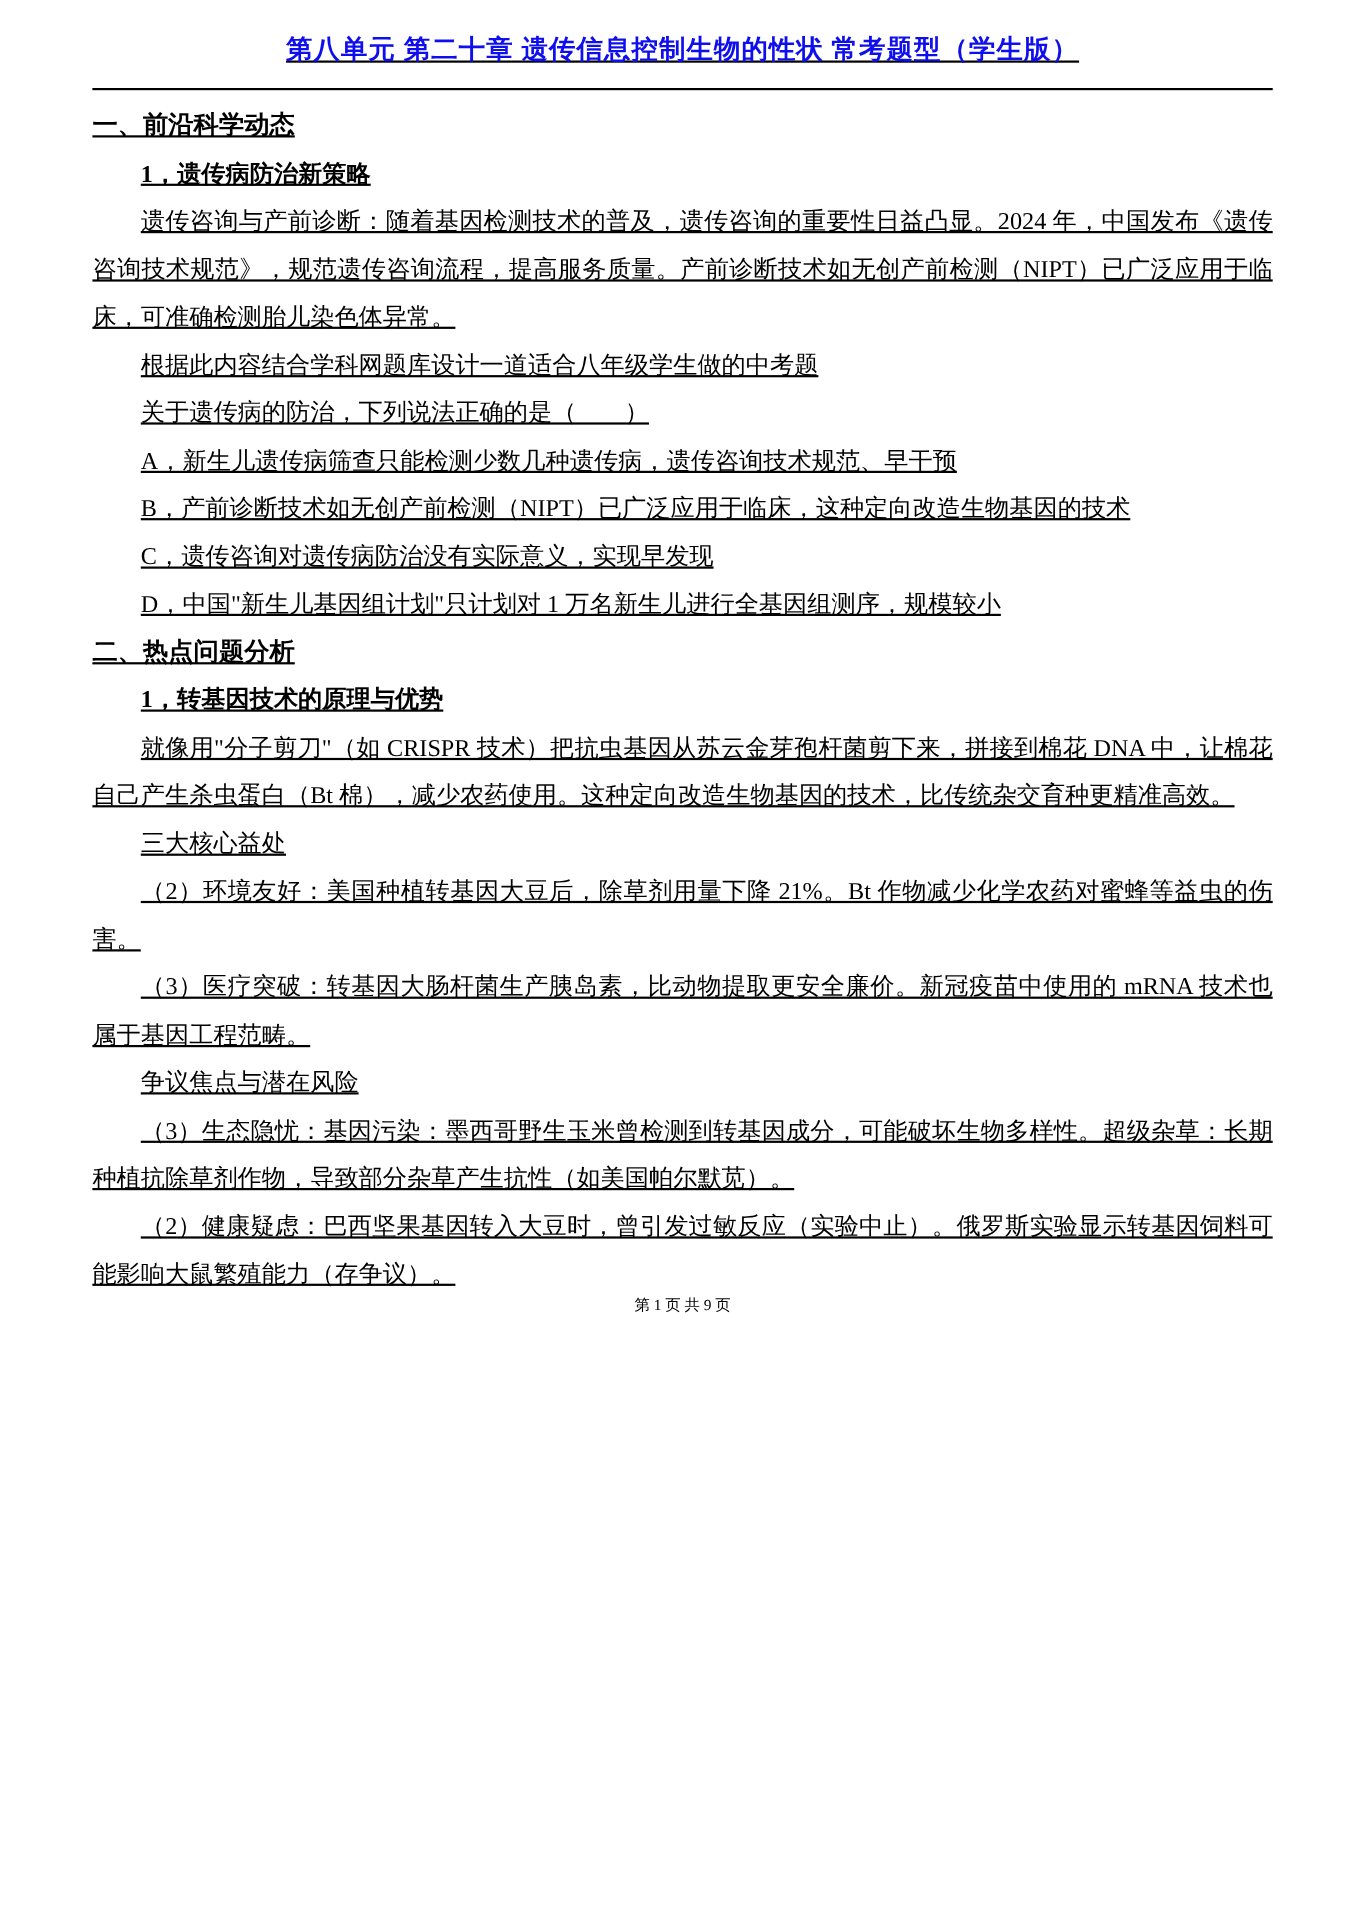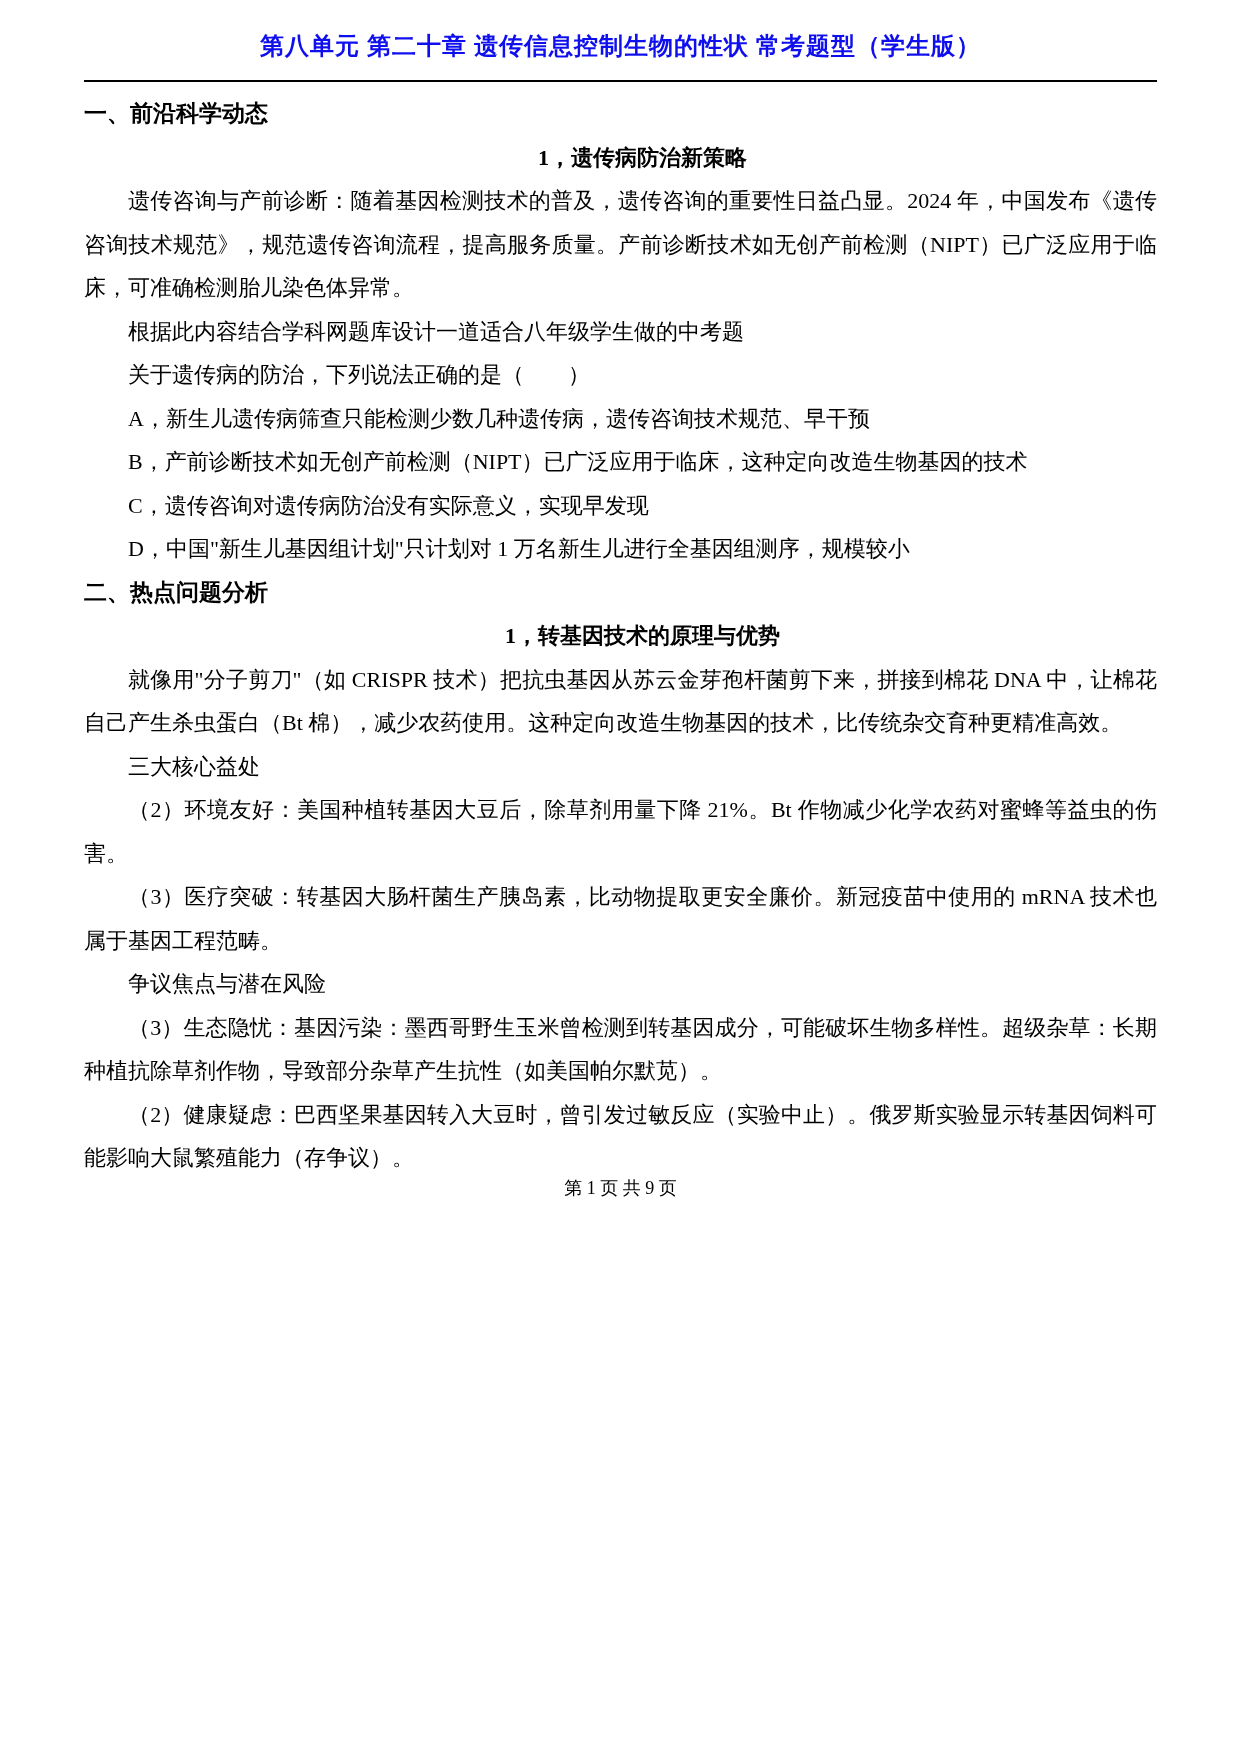--- a/index.html
+++ b/index.html
@@ -11,20 +11,21 @@
   }
   .page {
     position: relative;
     width: 1241px;
     height: 1242px;
     margin: 0 auto;
     background: #ffffff;
     box-sizing: border-box;
     padding: 0 84px;
     overflow: hidden;
+    text-decoration: underline;
   }
   .doc-title {
     padding-top: 30px;
     text-align: center;
     font-size: 24px;
     line-height: 32px;
     font-weight: bold;
     letter-spacing: 1px;
   }
   .title-divider {
@@ -44,37 +45,37 @@
     word-break: break-all;
   }
   .h1 {
     font-weight: bold;
     font-size: 23px;
     text-align: left;
   }
   .h2 {
     font-weight: bold;
     padding-left: 44px;
-    text-align: center;
+    text-align: left;
   }
   .p {
     text-indent: 44px;
   }
   .red {
     font-weight: bold;
     padding-left: 44px;
     text-align: left;
   }
   .page-footer {
     position: absolute;
     left: 0;
     right: 0;
     bottom: 40px;
     text-align: center;
-    font-size: 18px;
+    font-size: 14px;
     line-height: 28px;
   }
 </style>
 </head>
 <body>
 
 <div class="page">
 
   <div class="doc-title" style="color: rgb(15, 15, 238);">第八单元 第二十章 遗传信息控制生物的性状 常考题型（学生版）</div>
 

